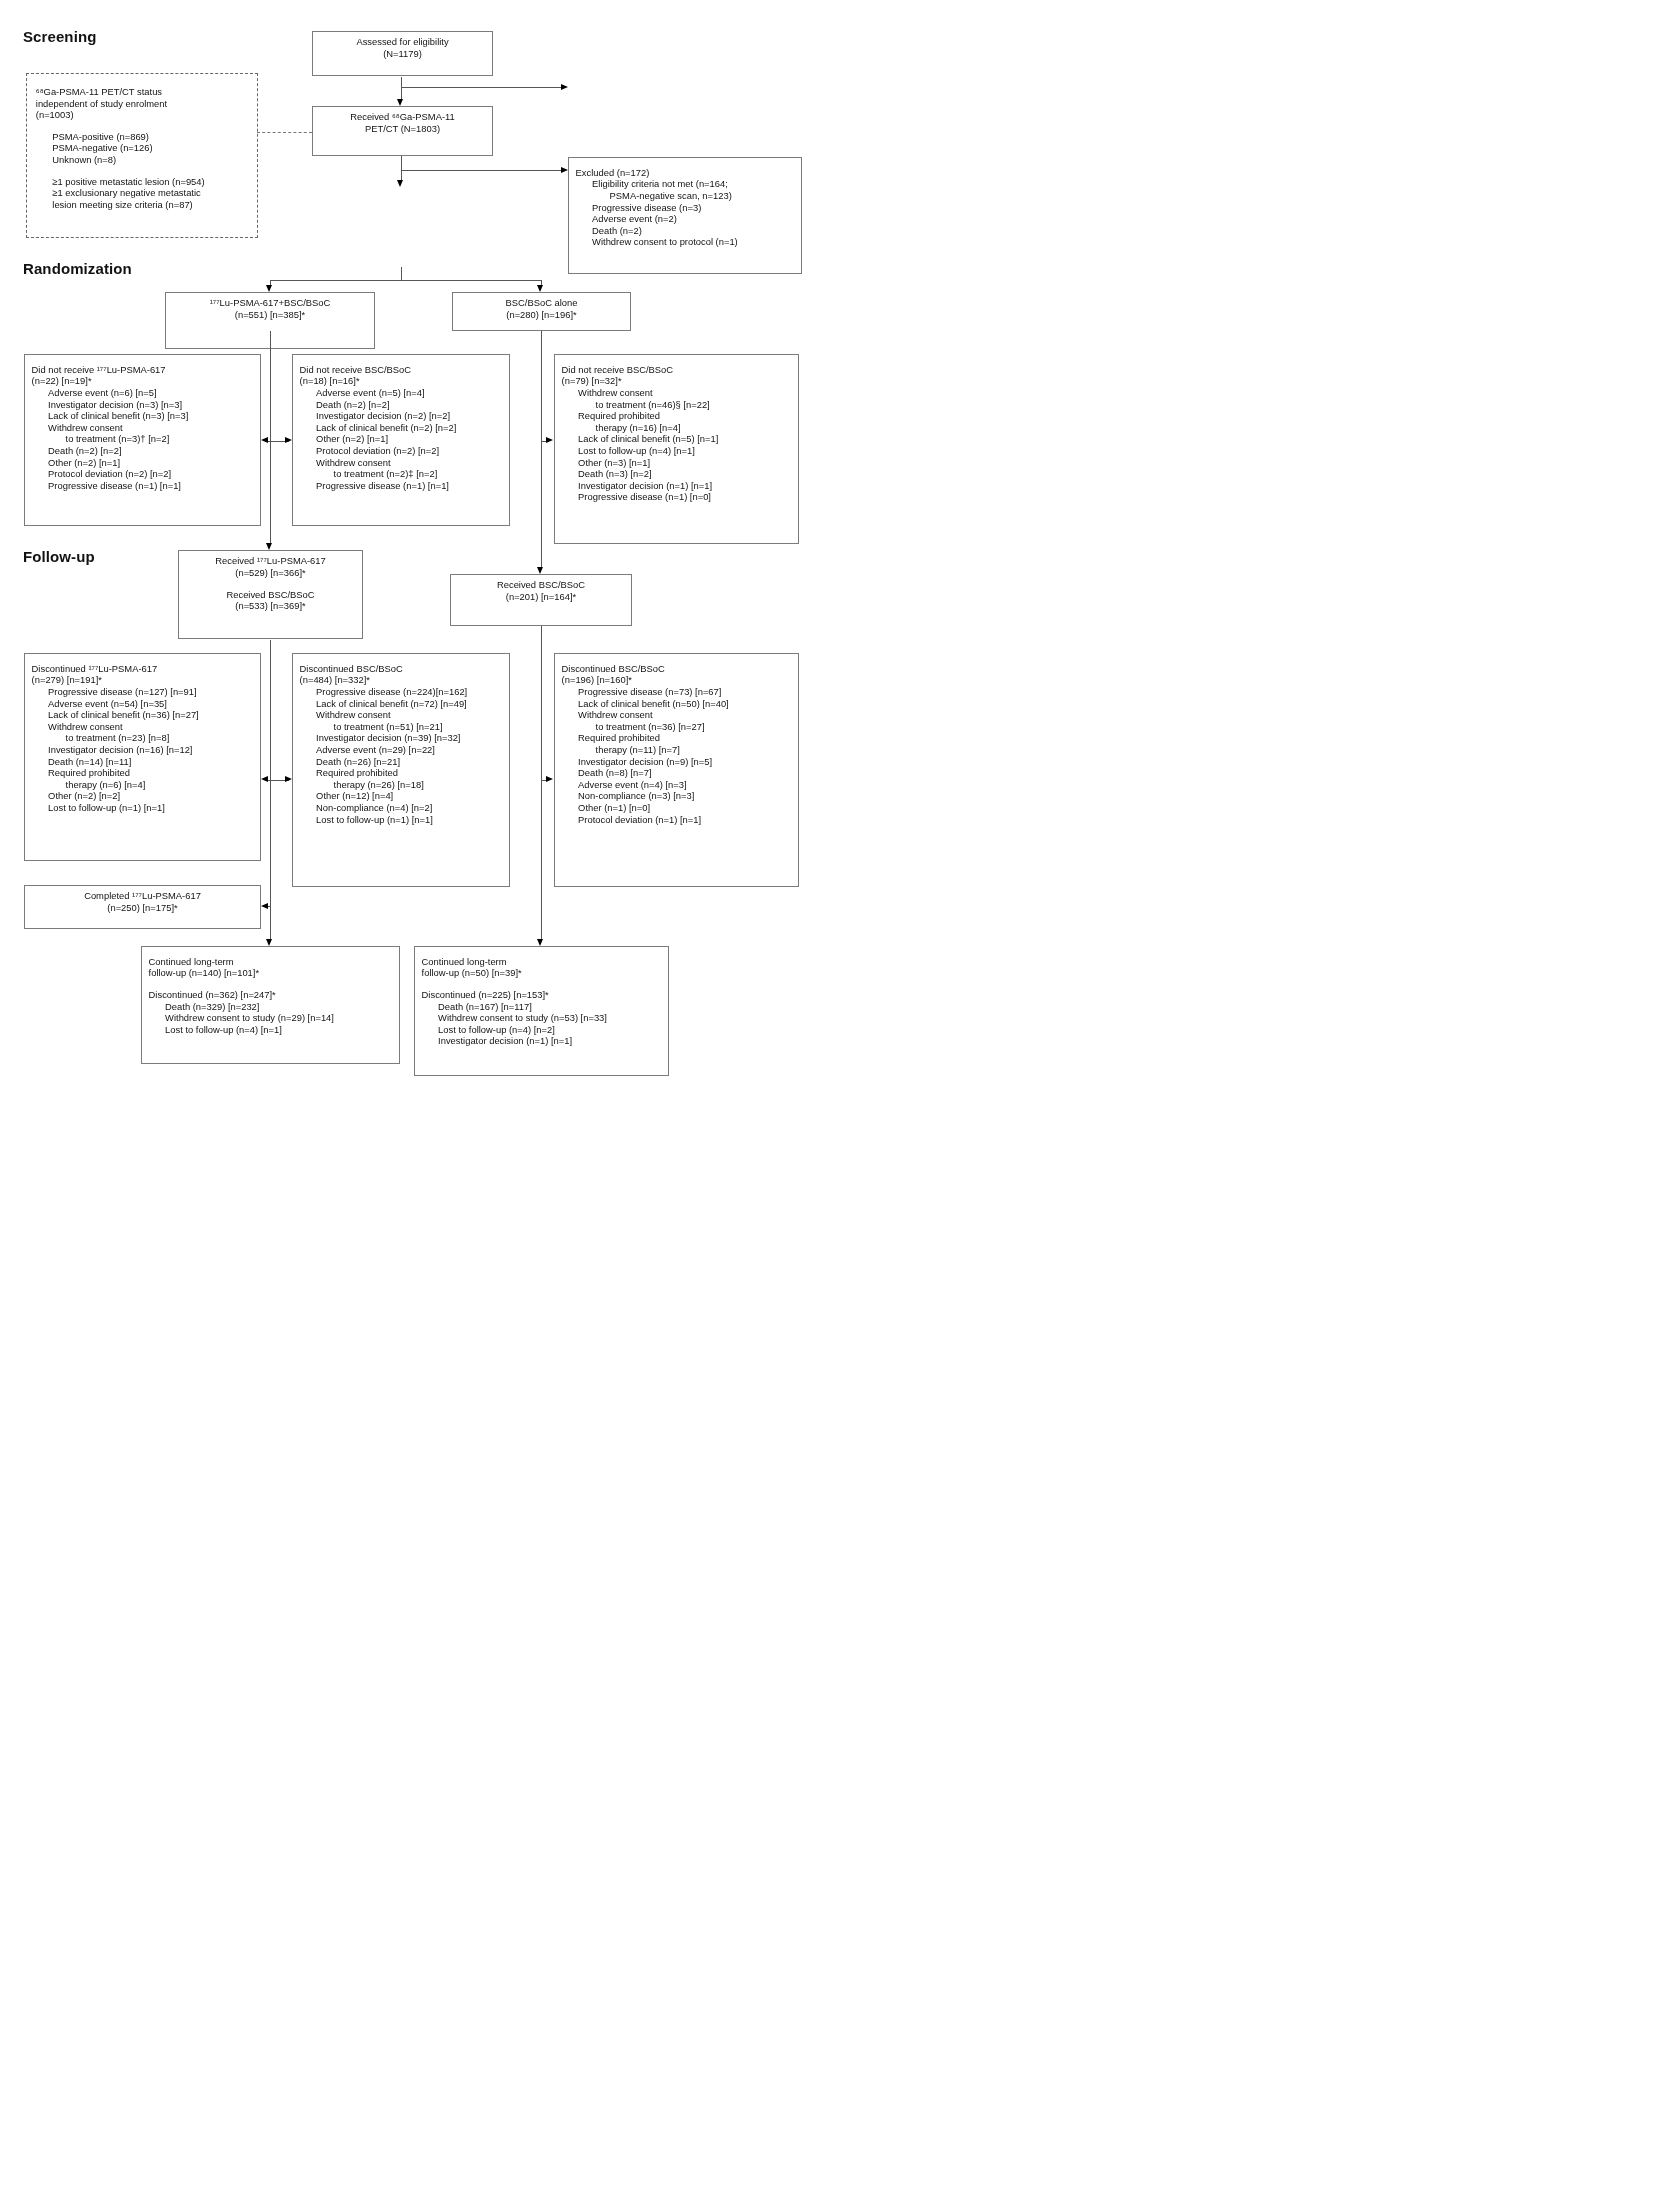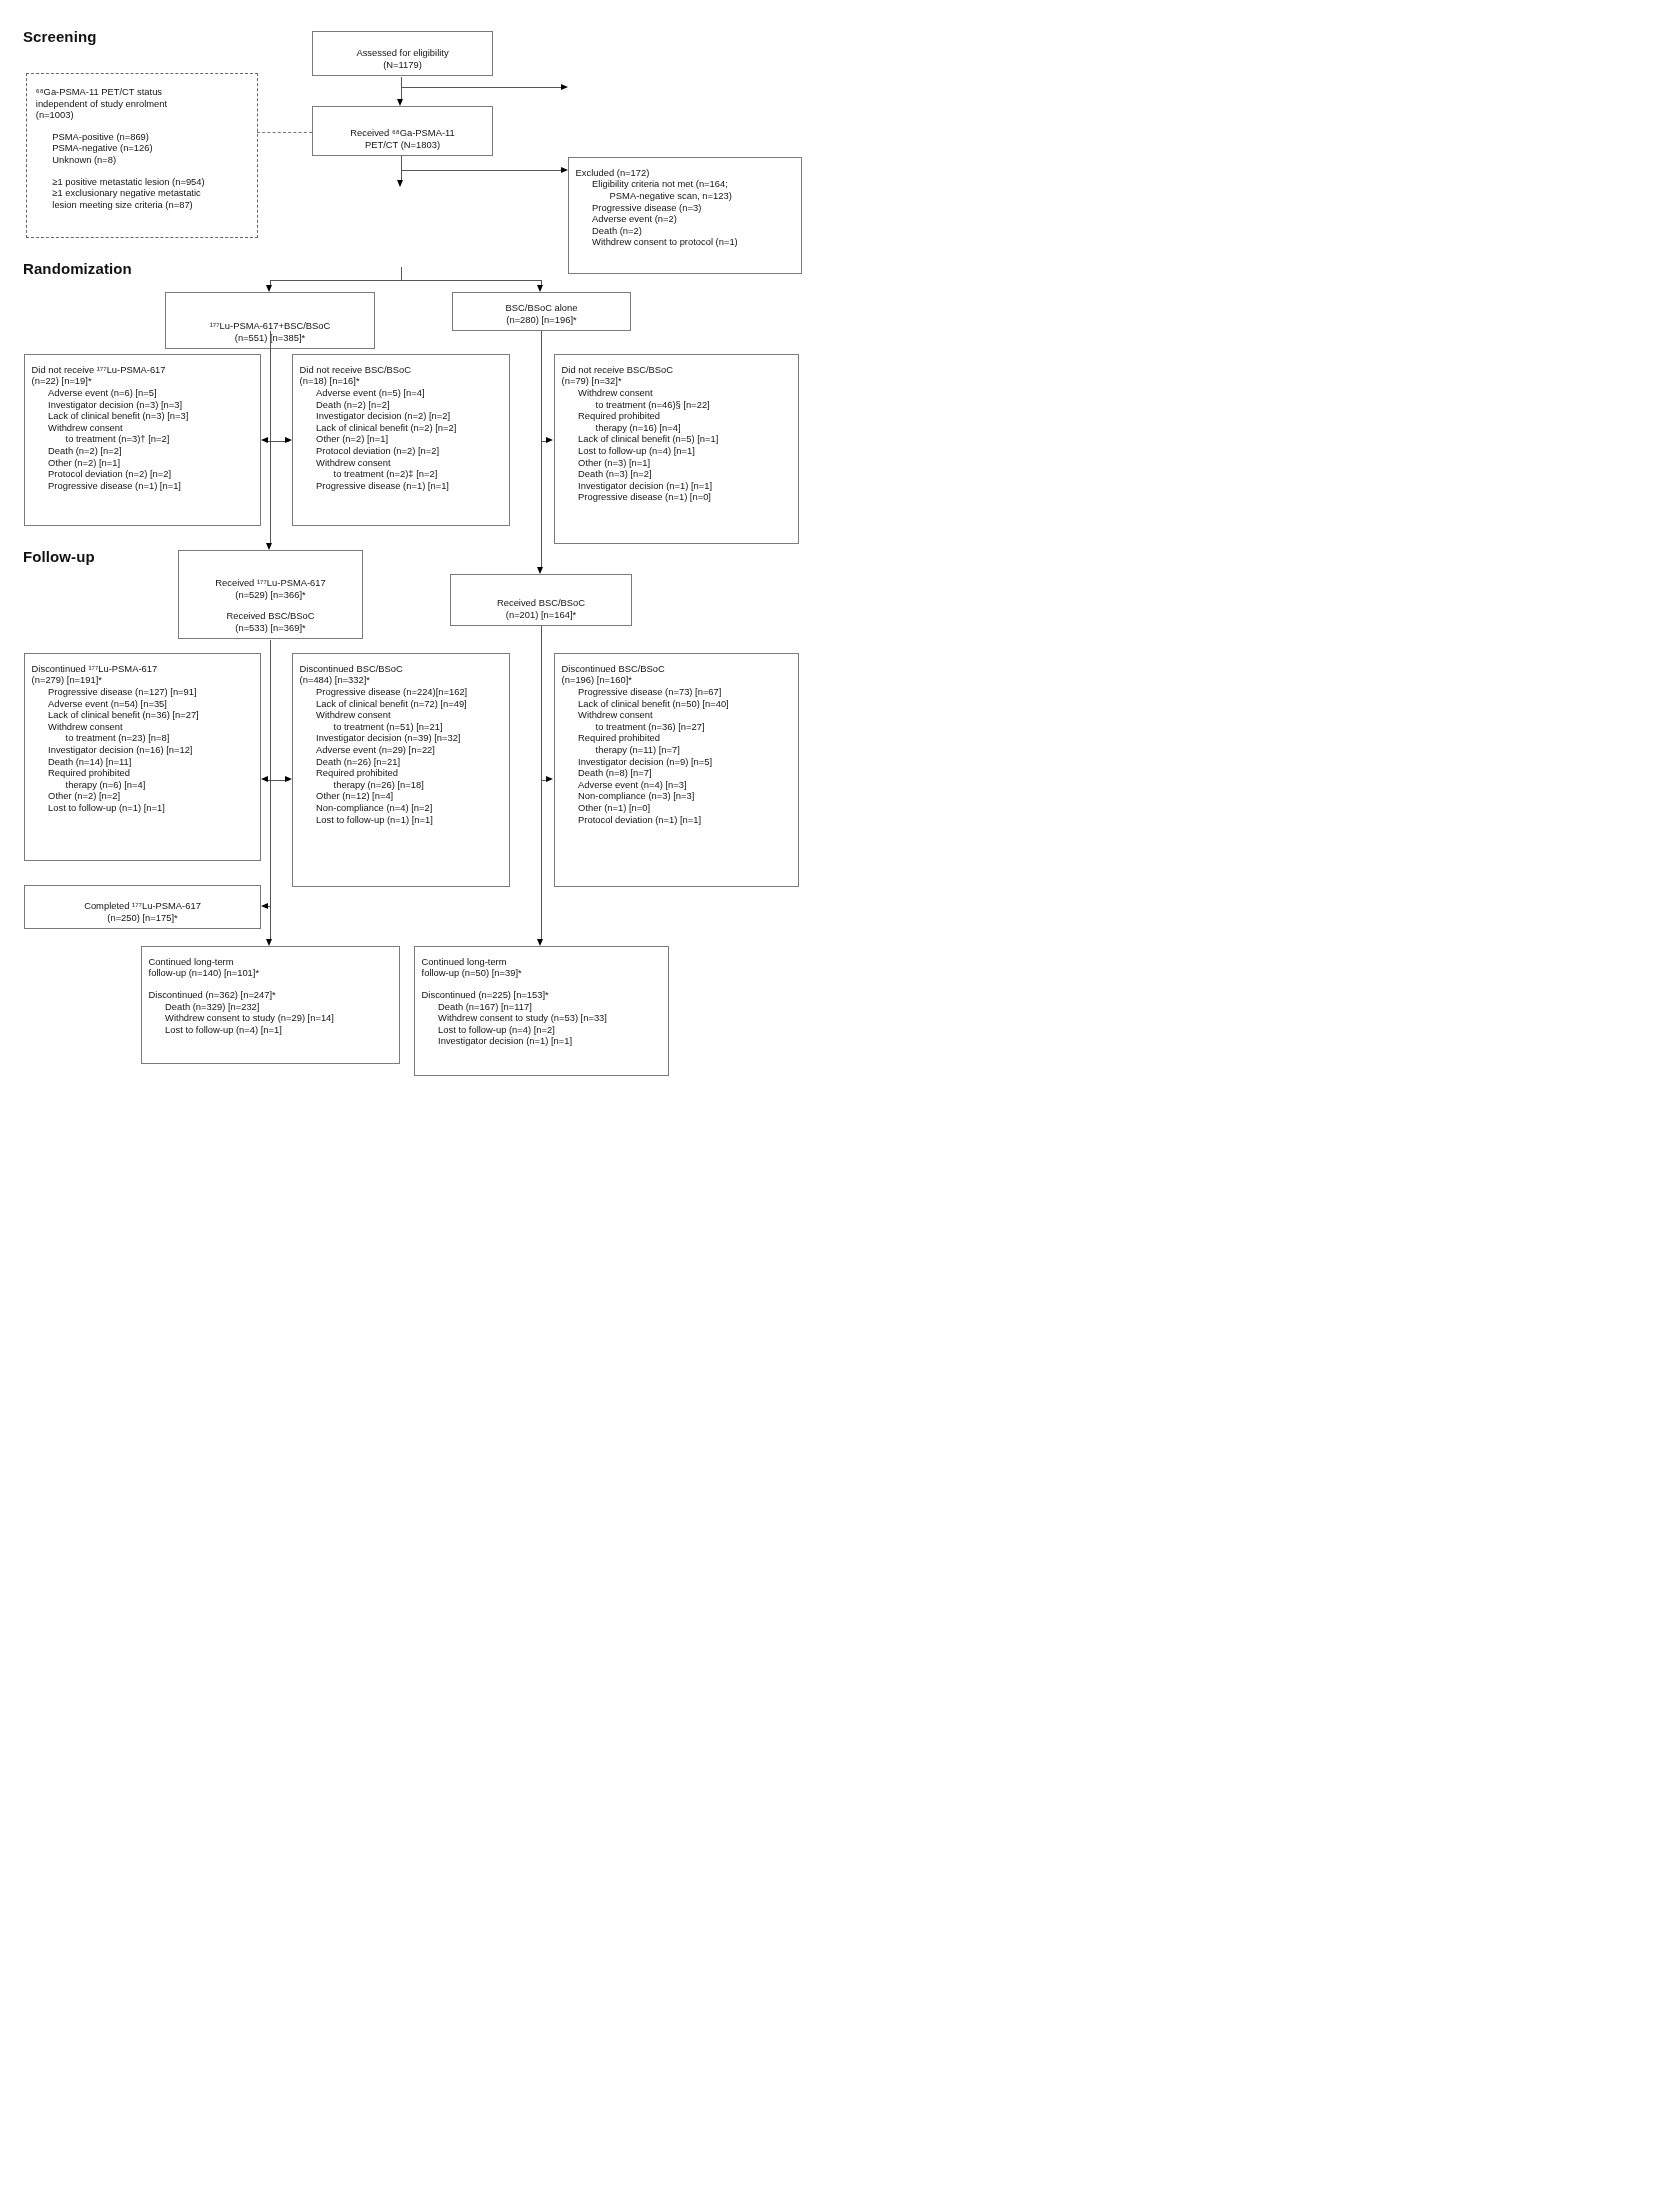--- a/index.html
+++ b/index.html
@@ -1,21 +1,21 @@
 <!DOCTYPE html>
 <html style="font-size:8.8px"><head>
 <meta charset="utf-8">
 <style>
   html,body{margin:0;padding:0;background:#fff;}
   .canvas{position:relative;width:828px;height:1103px;background:#ffffff;
           font-family:"Liberation Sans", sans-serif;color:#121212;}
   .heading{position:absolute;font-weight:bold;font-size:15px;letter-spacing:0.1px;}
   .box{position:absolute;border:1.1px solid #7b7b7b;background:#fff;box-sizing:border-box;
        font-size:9.4px;line-height:11.6px;padding:8.8px 6.6px;}
-  .box.center{display:flex;flex-direction:column;justify-content:flex-end;text-align:center;padding:4.4px 3.3px;}
+  .box.center{display:flex;flex-direction:column;justify-content:flex-start;text-align:center;padding:4.4px 3.3px;}
   .box.dashed{border:1.1px dashed #666;padding:12px 8.8px;}
   .ln{white-space:nowrap;}
   .ln.l1{padding-left:16.5px;}
   .ln.l2{padding-left:34px;}
   .sp{height:10px;}
   .hl{position:absolute;background:#555;height:1.1px;}
   .vl{position:absolute;background:#555;width:1.1px;}
   .dl{position:absolute;border-top:1.1px dashed #777;height:0;}
   .ah{position:absolute;width:0;height:0;}
   .ah-down{border-left:3.9px solid transparent;border-right:3.9px solid transparent;border-top:7.2px solid #000;}

